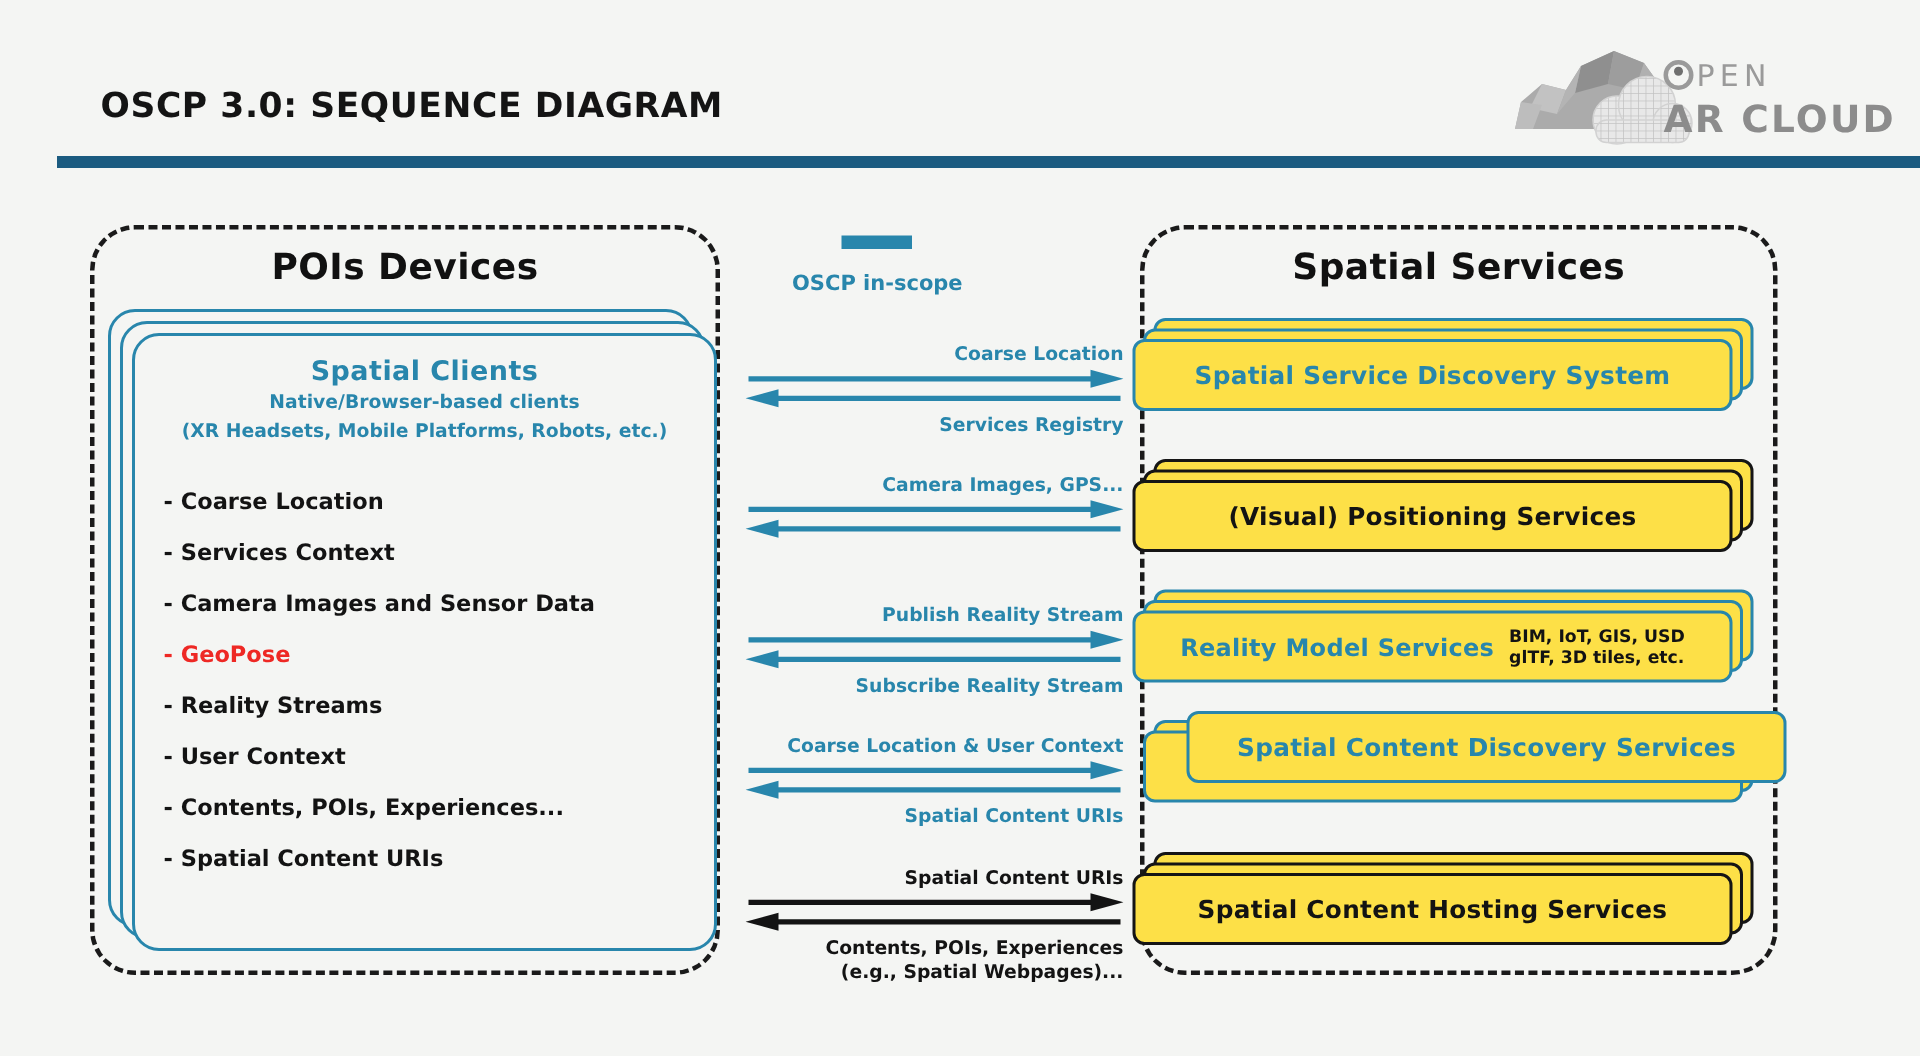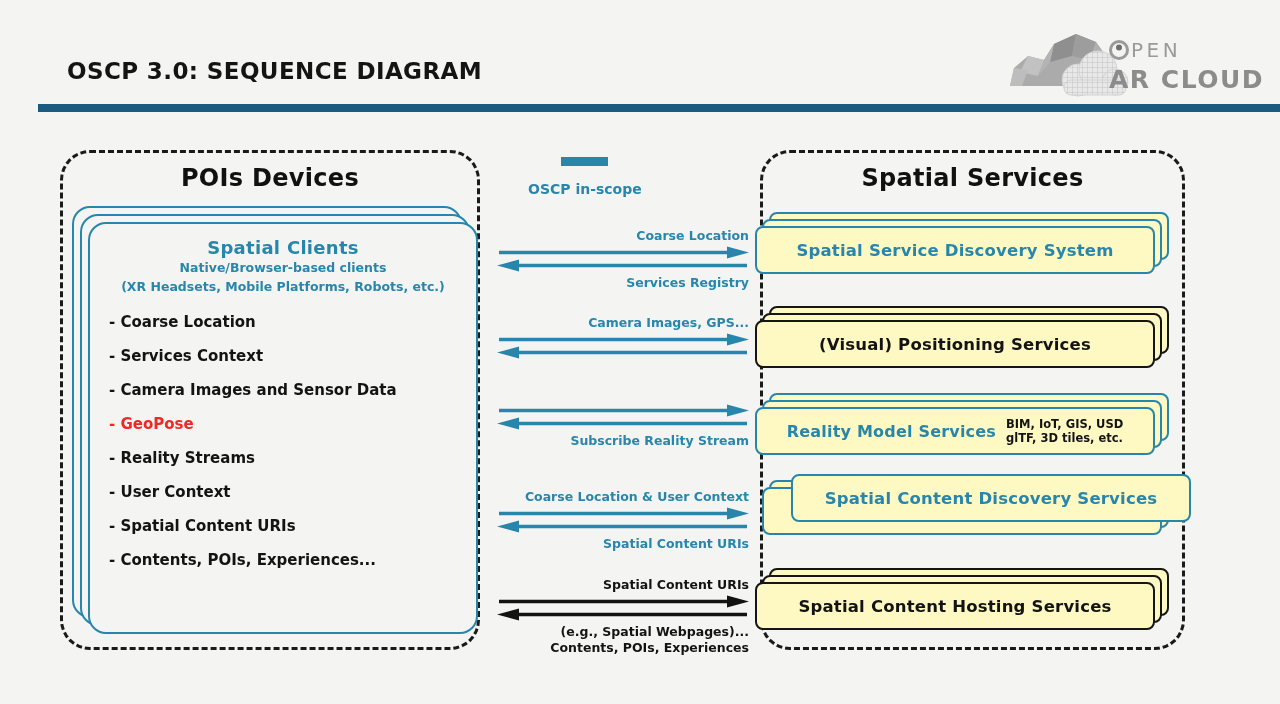--- a/index.html
+++ b/index.html
@@ -52,21 +52,21 @@
 
   .sc-title {
     margin-top:13px; text-align:center;
     font-size:18px; font-weight:700; color:#2886ac; letter-spacing:0.3px;
   }
   .sc-sub {
     text-align:center; font-size:12.5px; font-weight:700; color:#2886ac;
     line-height:19px;
   }
   .sc-list {
-    list-style:none; margin-top:9px; padding-left:19px;
+    list-style:none; margin-top:21px; padding-left:19px;
   }
   .sc-list li {
     font-size:15px; font-weight:700; color:#131313;
     line-height:34px; white-space:nowrap;
   }
   .sc-list li.red { color:#ee2824; }
 
   
   .legend {
     left:528px; top:157px; display:flex; align-items:center; gap:15px;flex-direction:column;
@@ -85,21 +85,21 @@
   .flow svg { display:block; margin-top:2px; margin-bottom:3px; }
   .flow-blue  { stroke:#2886ac; fill:#2886ac; }
   .flow-black { stroke:#131313; fill:#131313; }
   .flow svg line { fill:none; stroke-width:3.5; }
   .flow svg polygon { stroke:none; }
 
   
   .svc-layer {
     position:absolute;
     width:400px; height:48px;
-    border-radius:8px; background:#fef9c3;
+    border-radius:8px; background:#fde047;
     border:2.5px solid #2886ac;
   }
   .svc.black .svc-layer { border-color:#151515; }
   .svc-front {
     display:flex; align-items:center; justify-content:center; gap:10px;
   }
   .svc-label {
     font-size:16.5px; font-weight:700; color:#2886ac;
     letter-spacing:0.2px; white-space:nowrap;
   }
@@ -162,22 +162,22 @@
   <div class="sc-title">Spatial Clients</div>
   <div class="sc-sub">Native/Browser-based clients</div>
   <div class="sc-sub">(XR Headsets, Mobile Platforms, Robots, etc.)</div>
   <ul class="sc-list">
     <li>- Coarse Location</li>
     <li>- Services Context</li>
     <li>- Camera Images and Sensor Data</li>
     <li class="red">- GeoPose</li>
     <li>- Reality Streams</li>
     <li>- User Context</li>
+    <li>- Contents, POIs, Experiences...</li>
     <li>- Spatial Content URIs</li>
-    <li>- Contents, POIs, Experiences...</li>
   </ul>
 </div>
 
 <div class="abs flow" style="top:228px">
   <div class="flow-label">Coarse Location</div>
   <svg width="252" height="26" class="flow-blue">
     <line x1="2" y1="6.5" x2="232" y2="6.5"></line>
       <polygon points="230,0.5 252,6.5 230,12.5"></polygon>
     <line x1="20" y1="19.5" x2="250" y2="19.5"></line>
       <polygon points="22,13.5 0,19.5 22,25.5"></polygon>
@@ -189,20 +189,21 @@
   <div class="flow-label">Camera Images, GPS...</div>
   <svg width="252" height="26" class="flow-blue">
     <line x1="2" y1="6.5" x2="232" y2="6.5"></line>
       <polygon points="230,0.5 252,6.5 230,12.5"></polygon>
     <line x1="20" y1="19.5" x2="250" y2="19.5"></line>
       <polygon points="22,13.5 0,19.5 22,25.5"></polygon>
   </svg>
 </div>
 
 <div class="abs flow" style="top:402px">
+  <div class="flow-label">Publish Reality Stream</div>
   <svg width="252" height="26" class="flow-blue">
     <line x1="2" y1="6.5" x2="232" y2="6.5"></line>
       <polygon points="230,0.5 252,6.5 230,12.5"></polygon>
     <line x1="20" y1="19.5" x2="250" y2="19.5"></line>
       <polygon points="22,13.5 0,19.5 22,25.5"></polygon>
   </svg>
   <div class="flow-label">Subscribe Reality Stream</div>
 </div>
 
 <div class="abs flow" style="top:489px">
@@ -217,22 +218,22 @@
 </div>
 
 <div class="abs flow" style="top:577px">
   <div class="flow-label black">Spatial Content URIs</div>
   <svg width="252" height="26" class="flow-black">
     <line x1="2" y1="6.5" x2="232" y2="6.5"></line>
       <polygon points="230,0.5 252,6.5 230,12.5"></polygon>
     <line x1="20" y1="19.5" x2="250" y2="19.5"></line>
       <polygon points="22,13.5 0,19.5 22,25.5"></polygon>
   </svg>
+  <div class="flow-label black">Contents, POIs, Experiences</div>
   <div class="flow-label black">(e.g., Spatial Webpages)...</div>
-  <div class="flow-label black">Contents, POIs, Experiences</div>
 </div>
 
 <div class="abs panel panel-services">
   <div class="panel-title">Spatial Services</div>
 </div>
 
 <div class="svc blue">
   <div class="abs svc-layer" style="left:769px; top:212px;"></div>
   <div class="abs svc-layer" style="left:762px; top:219px;"></div>
   <div class="abs svc-layer svc-front" style="left:755px; top:226px;">

